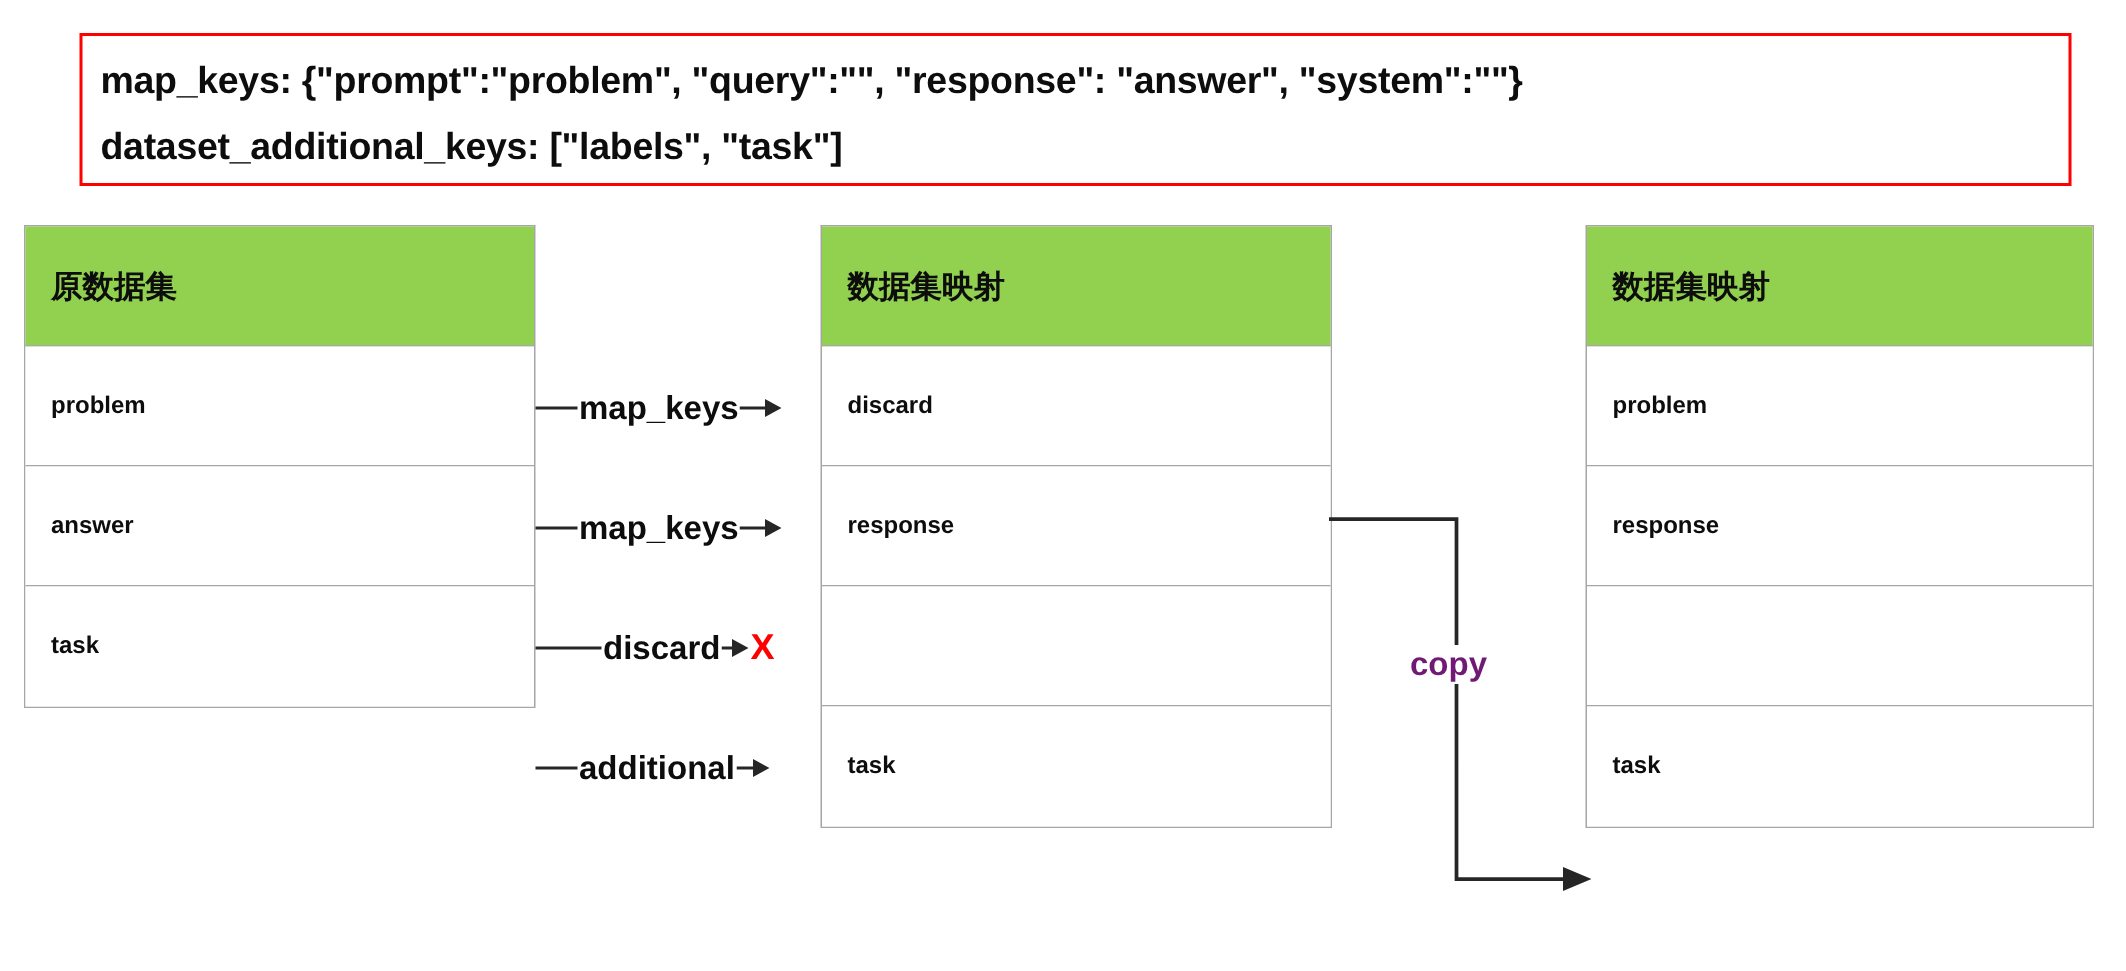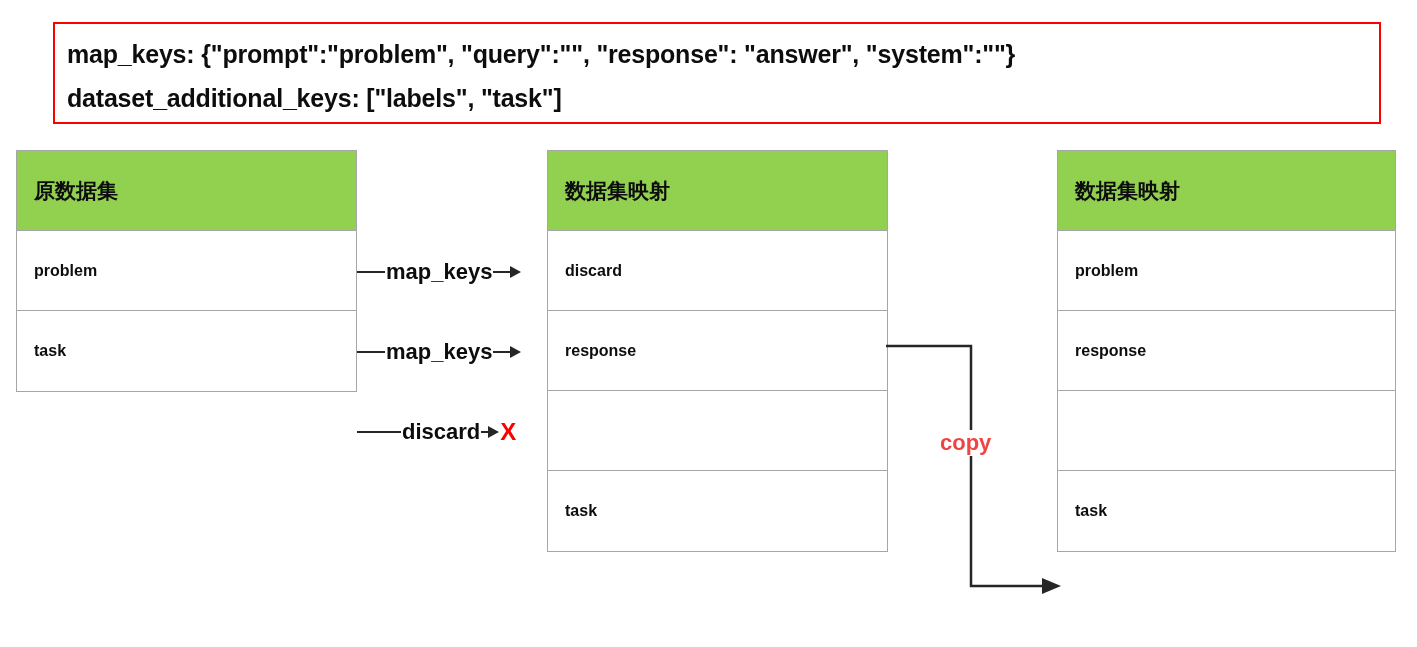--- a/index.html
+++ b/index.html
@@ -115,39 +115,40 @@
     top: 340px;
     width: 175px;
     height: 258px;
   }
   #copy-label {
     position: absolute;
     left: 936px;
     top: 430px;
     font-size: 22px;
     font-weight: bold;
-    color: #ef4444;
+    color: #701a75;
     background: #ffffff;
     padding: 2px 4px;
     line-height: 1;
   }
 </style>
 </head>
 <body>
 
 <div id="canvas">
 
   <div class="config-box">
     <div class="config-line">map_keys:  {"prompt":"problem", "query":"", "response": "answer", "system":""}</div>
     <div class="config-line">dataset_additional_keys:  ["labels", "task"]</div>
   </div>
 
   <div class="tbl" id="table-source">
     <div class="tbl-head">原数据集</div>
     <div class="tbl-row">problem</div>
+    <div class="tbl-row">answer</div>
     <div class="tbl-row">task</div>
   </div>
 
   <div class="tbl" id="table-mapped">
     <div class="tbl-head">数据集映射</div>
     <div class="tbl-row">discard</div>
     <div class="tbl-row">response</div>
     <div class="tbl-row"></div>
     <div class="tbl-row">task</div>
   </div>
@@ -181,20 +182,28 @@
   <div class="conn" id="conn-discard">
     <div class="stem" style="width:44px"></div>
     <span class="lbl">discard</span>
     <svg class="arrow-svg" width="18" height="18" viewBox="0 0 18 18">
       <line x1="0" y1="9" x2="9" y2="9" stroke="#262626" stroke-width="2"></line>
       <polygon points="7,3 18,9 7,15" fill="#262626"></polygon>
     </svg>
     <span class="xmark">X</span>
   </div>
 
+  <div class="conn" id="conn-additional">
+    <div class="stem" style="width:28px"></div>
+    <span class="lbl">additional</span>
+    <svg class="arrow-svg" width="22" height="18" viewBox="0 0 22 18">
+      <line x1="0" y1="9" x2="13" y2="9" stroke="#262626" stroke-width="2"></line>
+      <polygon points="11,3 22,9 11,15" fill="#262626"></polygon>
+    </svg>
+  </div>
 
   <svg id="copy-connector" viewBox="0 0 175 258">
     <polyline points="0,6 85,6 85,246 158,246" fill="none" stroke="#262626" stroke-width="2.5"></polyline>
     <polygon points="156,238 175,246 156,254" fill="#262626"></polygon>
   </svg>
   <div id="copy-label">copy</div>
 
 </div>
 
 </body></html>

